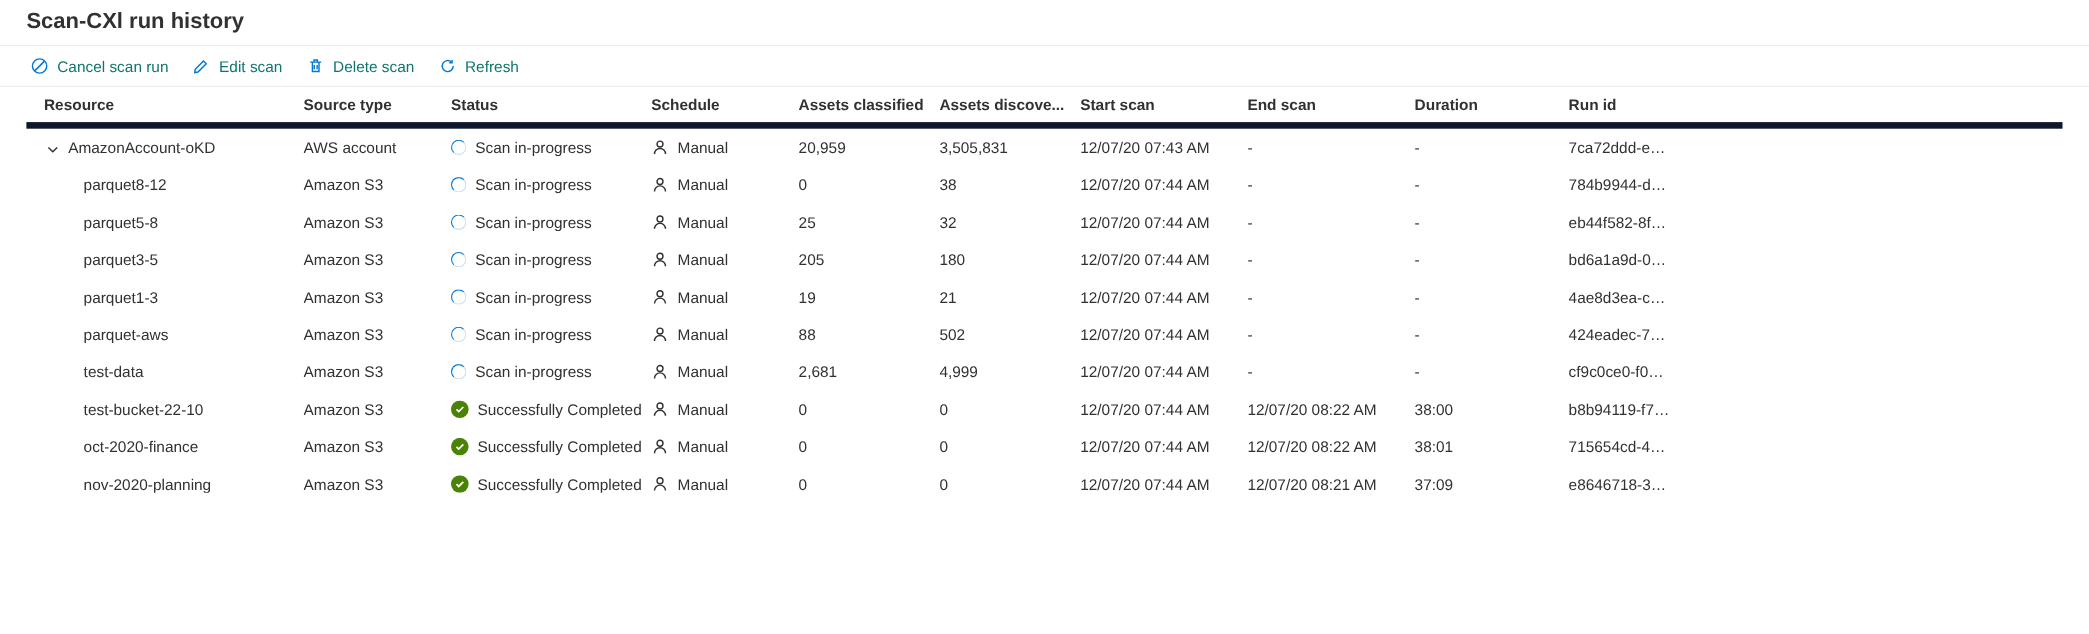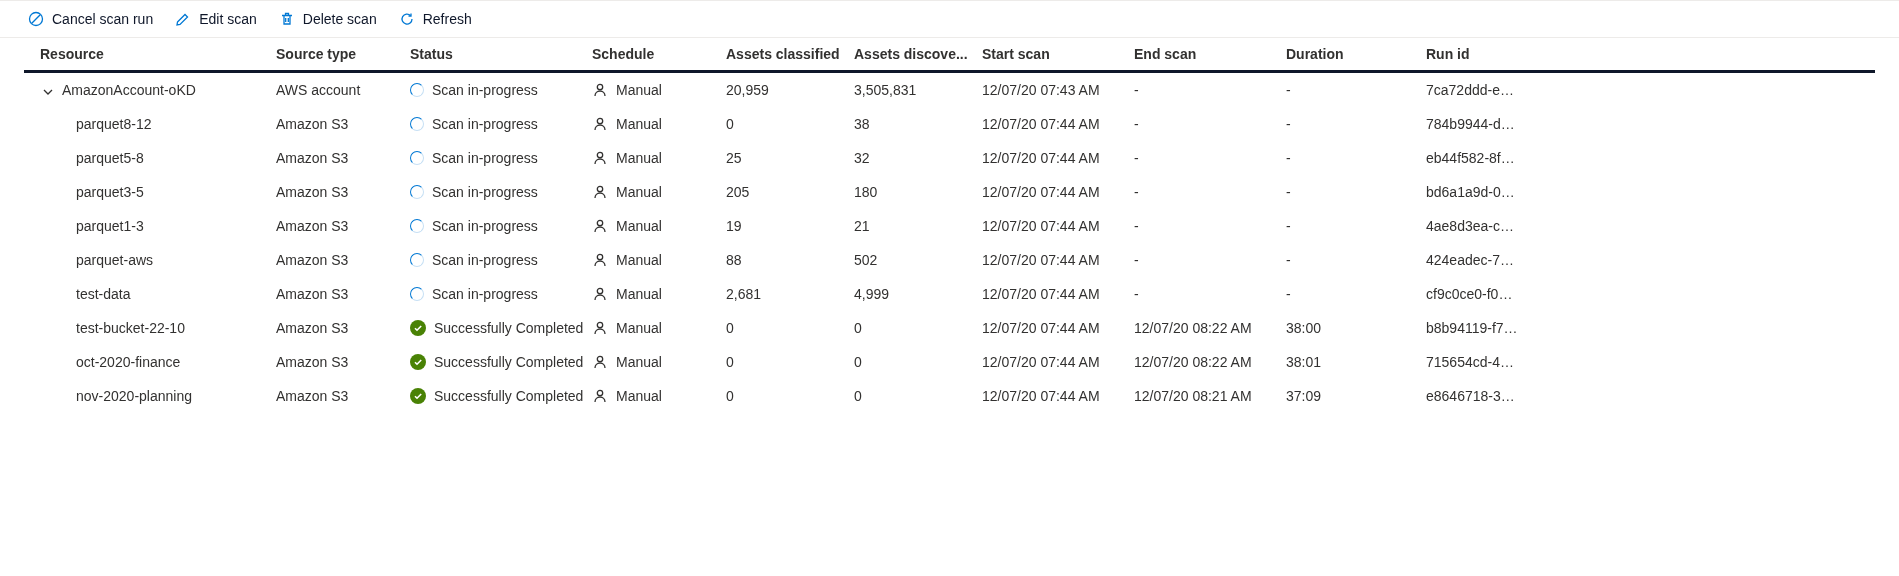--- a/index.html
+++ b/index.html
@@ -22,40 +22,40 @@
   .toolbar {
     display: flex;
     align-items: center;
     gap: 22px;
     padding: 10px 28px;
   }
   .tb-btn {
     display: inline-flex;
     align-items: center;
     gap: 8px;
-    color: #0f172a;
+    color: #0f766e;
     cursor: pointer;
     font-size: 14px;
   }
   .tb-btn .tb-icon { color: #0078d4; display:inline-flex; align-items:center; }
   .tb-btn svg { width: 16px; height: 16px; }
   .table-wrap {
     padding: 0 24px;
   }
   .thead, .trow {
     display: grid;
     grid-template-columns: 236px 134px 182px 134px 128px 128px 152px 152px 140px 100px;
     align-items: center;
     min-height: 34px;
   }
   .thead {
     font-weight: 600;
     color: #323130;
     padding: 8px 16px;
-    border-bottom: 3px solid #0f172a;
+    border-bottom: 6px solid #0f172a;
   }
   .thead .cell { white-space: nowrap; overflow: hidden; text-overflow: ellipsis; padding-right: 8px;}
   .tbody .trow {
     padding: 7px 16px;
   }
   .cell { white-space: nowrap; overflow: hidden; text-overflow: ellipsis; padding-right: 8px; }
   .resource-cell { display: flex; align-items: flex-end; gap: 6px; }
   .chevron { width: 16px; display:inline-flex; justify-content:center; }
   .chevron svg { width:12px; height:12px; }
   .child-indent { padding-left: 30px; }
@@ -72,20 +72,21 @@
     background:#498205; display:inline-flex; align-items:center; justify-content:center;
   }
   .check svg { width:10px; height:10px; }
   .sched-cell { display:flex; align-items:center; gap:8px; }
   .sched-cell svg { width:16px; height:16px; }
 </style>
 </head>
 <body>
 
 <div class="page">
+  <div class="title">Scan-CXl run history</div>
   <div class="divider"></div>
 
   <div class="toolbar">
     <div class="tb-btn">
       <span class="tb-icon">
         <svg viewBox="0 0 16 16" fill="none" stroke="currentColor" stroke-width="1.3">
           <circle cx="8" cy="8" r="6.5"></circle>
             <line x1="3.8" y1="12.2" x2="12.2" y2="3.8"></line>
         </svg>
       </span>

